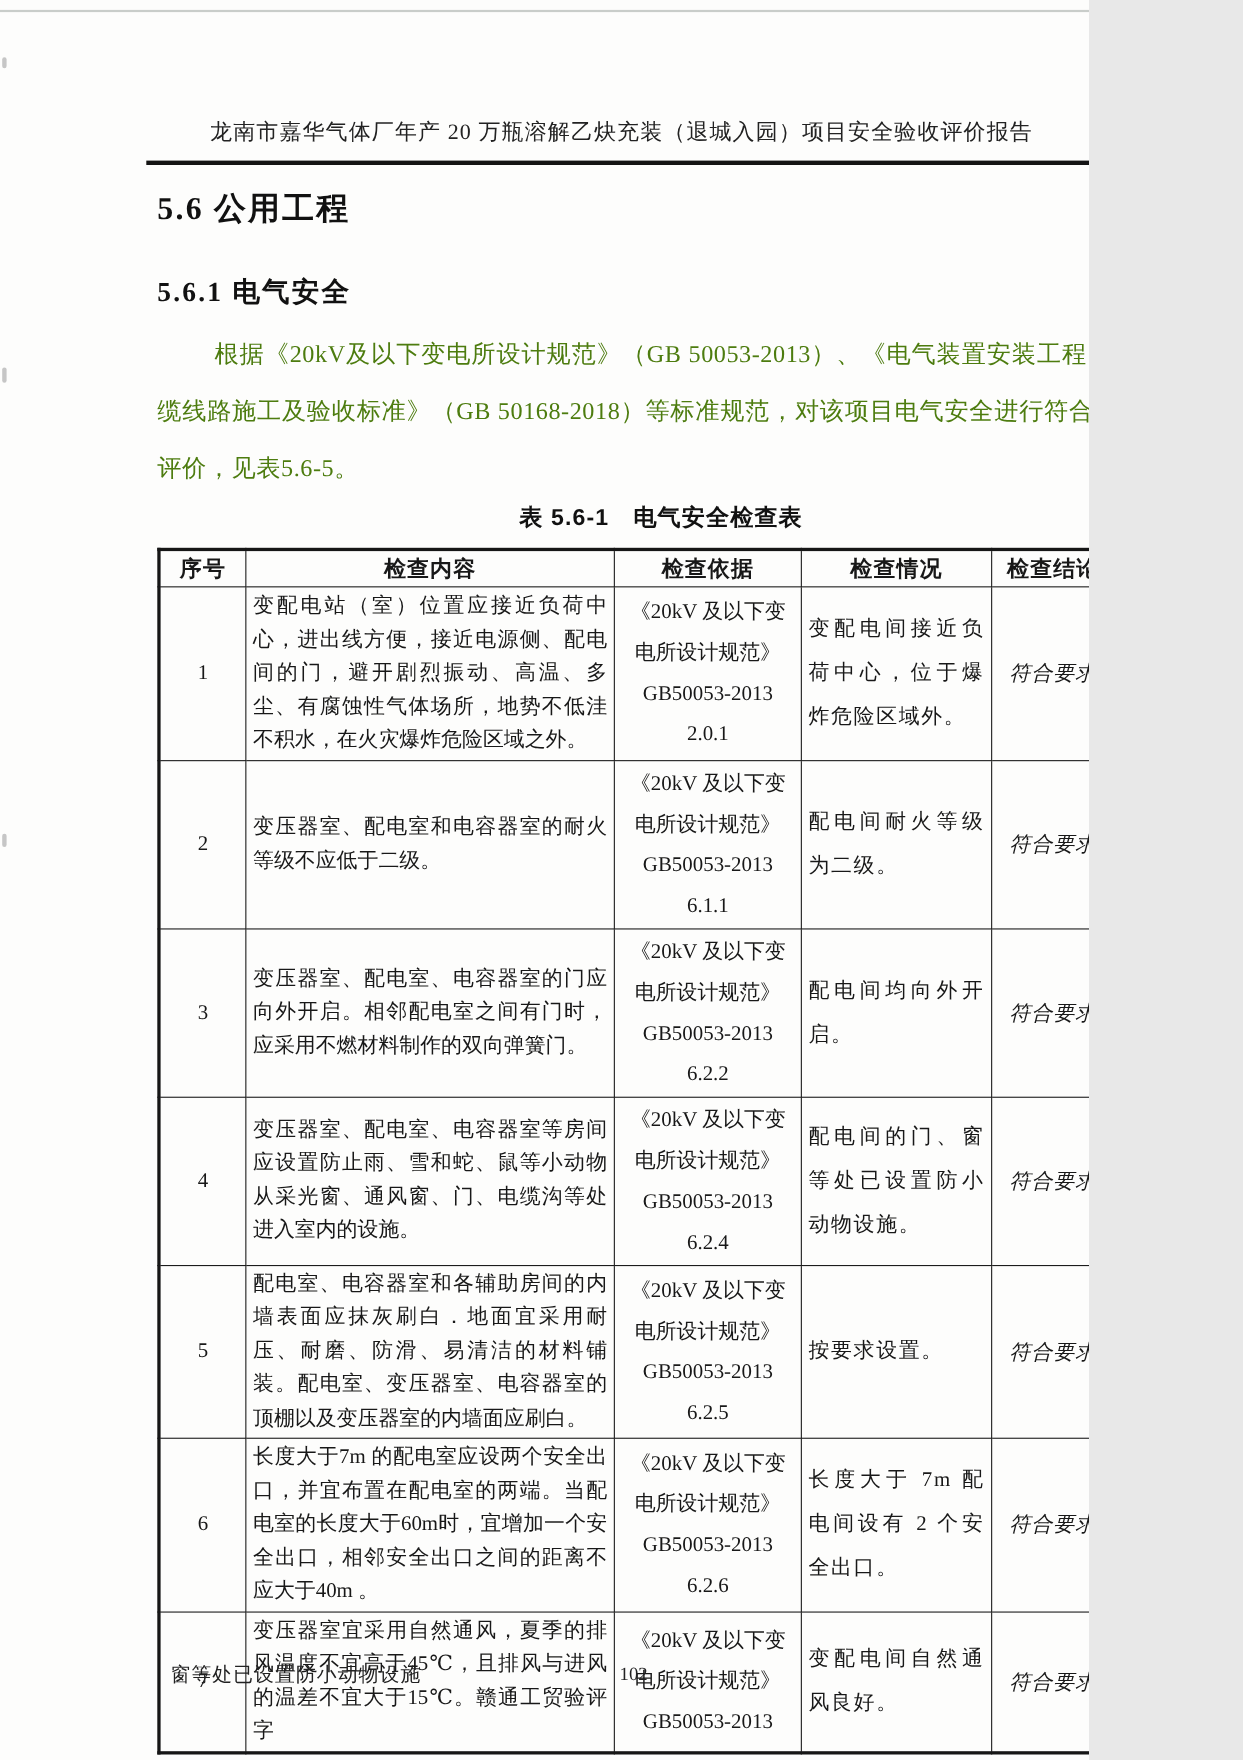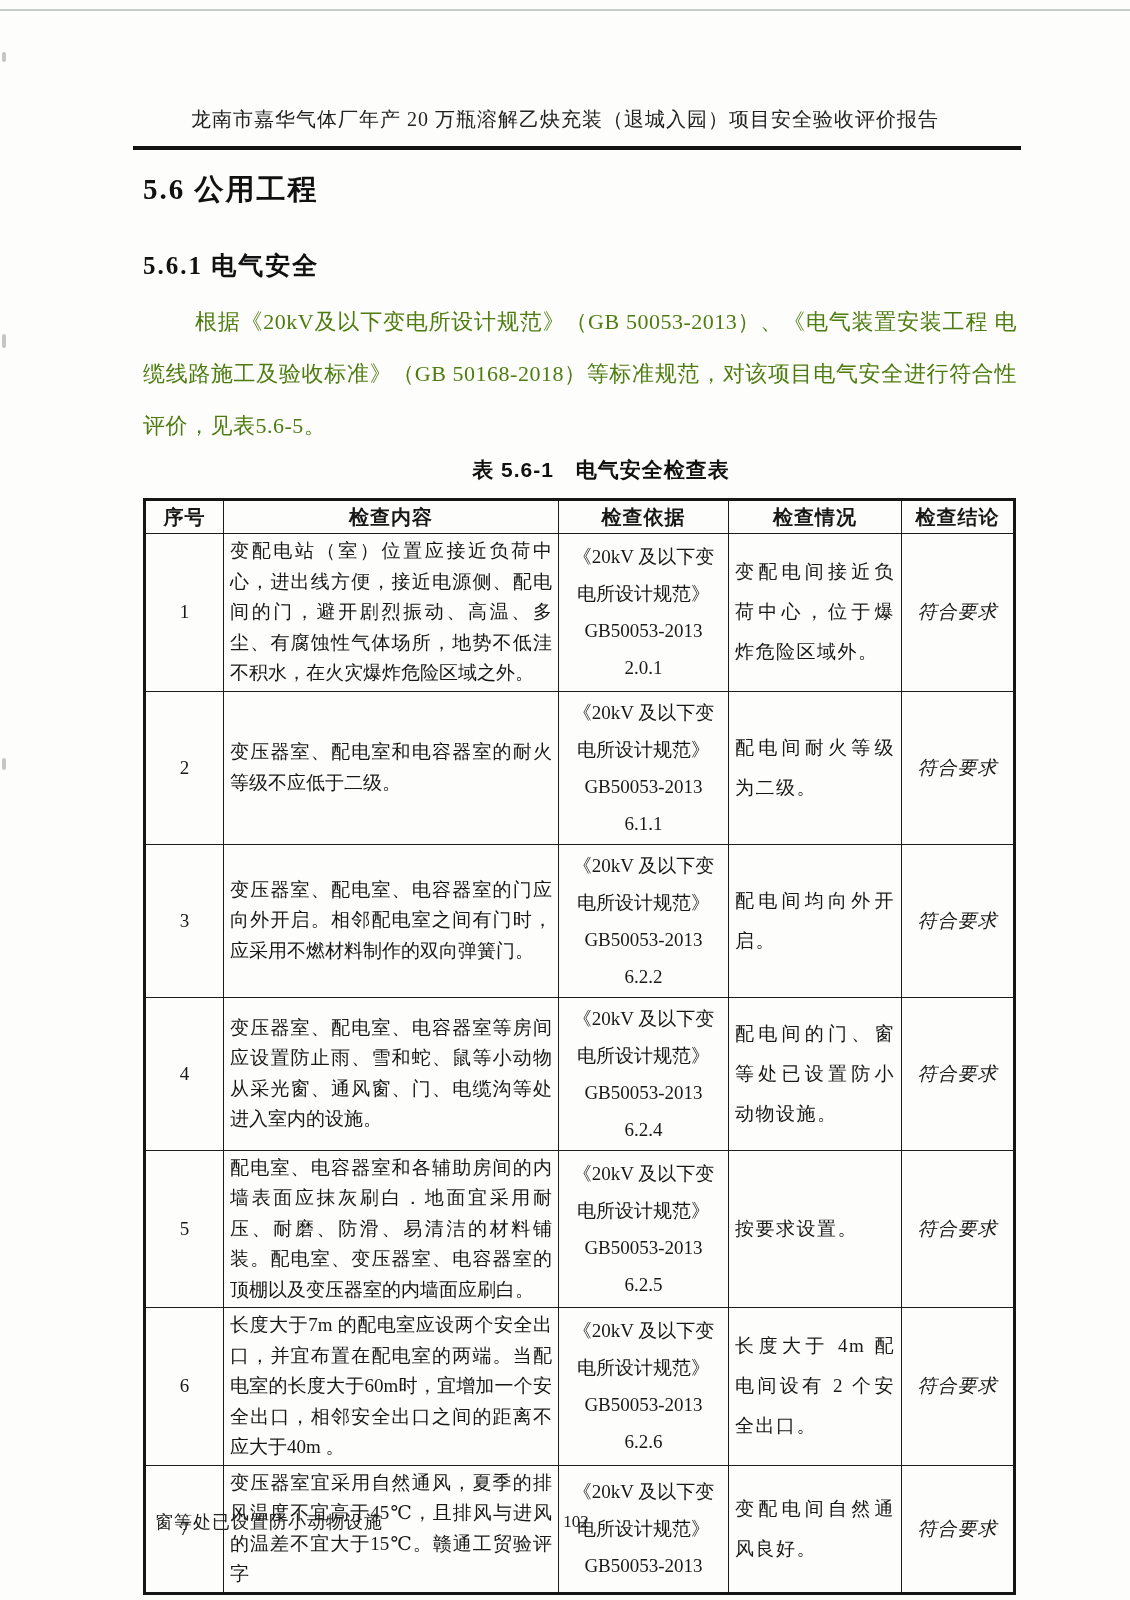--- a/index.html
+++ b/index.html
@@ -1,18 +1,18 @@
 <!DOCTYPE html>
 <html><head>
 <meta charset="utf-8">
 <style>
   html,body{margin:0;padding:0;background:#e8e8e8;}
   .page{
     position:relative;
-    width:1130px;height:1600px;
+    width:990px;height:1600px;
     background:#fdfdfc;
     overflow:hidden;
     font-family:"Liberation Serif","DejaVu Serif",serif;
     color:#1b1b1b;
   }
   
   .scan-topline{position:absolute;top:9px;left:0;width:1130px;height:2px;background:#c9cdca;}
   .scan-mark{position:absolute;left:2px;width:4px;background:#c6c6c6;border-radius:2px;}
   .m1{top:52px;height:10px;}
   .m2{top:334px;height:14px;}
@@ -184,21 +184,21 @@
     </tr>
 
     <tr class="r6">
       <td class="seq">6</td>
       <td class="content">长度大于7m 的配电室应设两个安全出口，并宜布置在配电室的两端。当配电室的长度大于60m时，宜增加一个安全出口，相邻安全出口之间的距离不应大于40m 。</td>
       <td class="basis">
         <span class="bline">《20kV 及以下变电所设计规范》</span>
         <span class="bline">GB50053-2013</span>
         <span class="bline">6.2.6</span>
       </td>
-      <td class="situation">长度大于 4m 配电间设有 2 个安全出口。</td>
+      <td class="situation">长度大于 7m 配电间设有 2 个安全出口。</td>
       <td class="conclusion">符合要求</td>
     </tr>
 
     <tr class="r7">
       <td class="seq">7</td>
       <td class="content">变压器室宜采用自然通风，夏季的排风温度不宜高于45℃，且排风与进风的温差不宜大于15℃。赣通工贸验评字</td>
       <td class="basis">
         <span class="bline">《20kV 及以下变电所设计规范》</span>
         <span class="bline">GB50053-2013</span>
         <span class="bline"></span>

